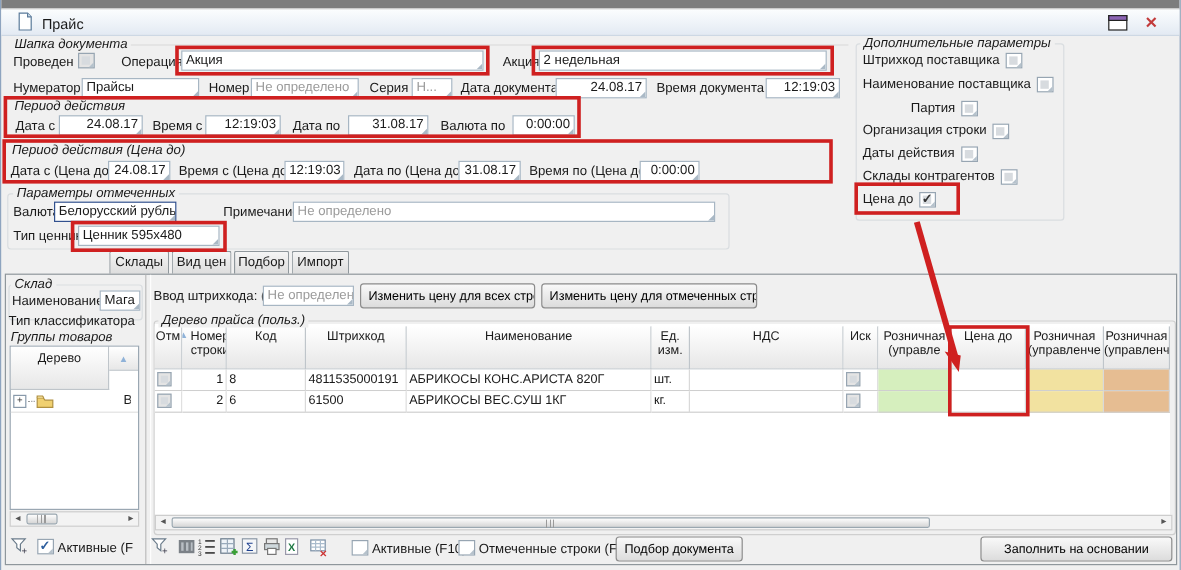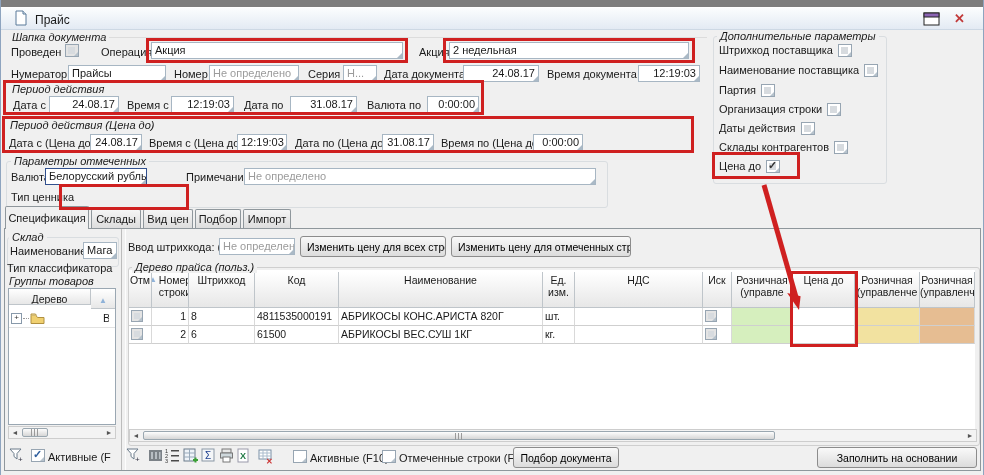--- a/index.html
+++ b/index.html
@@ -117,36 +117,37 @@
   <span class="lbl" style="left:440px;top:137px">Время по (Цена до)</span>
   <div class="fld right" style="left:532px;top:134px;width:50px">0:00:00</div>
 
   <div class="grp" style="left:5px;top:161px;width:600px;height:45px"></div>
   <div class="cap" style="left:10px;top:155px">Параметры отмеченных</div>
   <span class="lbl" style="left:10px;top:171px">Валюта</span>
   <div class="fld focus" style="left:44px;top:168px;width:102px">Белорусский рубль</div>
   <span class="lbl" style="left:185px;top:171px">Примечание</span>
   <div class="fld gray" style="left:243px;top:168px;width:352px">Не определено</div>
   <span class="lbl" style="left:10px;top:191px">Тип ценника</span>
+  <div class="fld" style="left:64px;top:188px;width:118px">Ценник 595x480</div>
 
   <div class="grp" style="left:712px;top:36px;width:172px;height:146px"></div>
   <div class="cap" style="left:716px;top:30px">Дополнительные параметры</div>
   <div class="xrow" style="left:718px;top:42px">
     <span>Штрихкод поставщика</span>
     <span class="cb">
         <span class="cbi"></span>
       </span>
   </div>
   <div class="xrow" style="left:718px;top:62px">
     <span>Наименование поставщика</span>
     <span class="cb">
         <span class="cbi"></span>
       </span>
   </div>
-  <div class="xrow" style="left:718px;top:82px">
+  <div class="xrow" style="left:758px;top:82px">
     <span>Партия</span>
     <span class="cb">
         <span class="cbi"></span>
       </span>
   </div>
   <div class="xrow" style="left:718px;top:101px">
     <span>Организация строки</span>
     <span class="cb">
         <span class="cbi"></span>
       </span>
@@ -164,38 +165,37 @@
       </span>
   </div>
   <div class="xrow" style="left:718px;top:158px">
     <span>Цена до</span>
     <span class="cb checked">
         <span class="cbi"></span>
         <span class="cbm">✓</span>
       </span>
   </div>
 
-  <div class="tab active" style="left:4px;width:84px">Спецификация</div>
   <div class="tab" style="left:90px;width:50px">Склады</div>
   <div class="tab" style="left:142px;width:50px">Вид цен</div>
   <div class="tab" style="left:194px;width:46px">Подбор</div>
   <div class="tab" style="left:242px;width:48px">Импорт</div>
   <div class="tabpage"></div>
   <div class="split"></div>
 
   <div class="cap" style="left:8px;top:231px">Склад</div>
   <div class="grp" style="left:6px;top:237px;width:110px;height:28px"></div>
   <span class="lbl" style="left:9px;top:245px">Наименование</span>
   <div class="fld" style="left:82px;top:242px;width:34px">Мага</div>
   <div class="lbl" style="left:6px;top:262px;width:112px;overflow:hidden">Тип классификатора</div>
   <div class="cap" style="left:5px;top:275px">Группы товаров</div>
 
   <div style="position:absolute;left:7px;top:288px;width:108px;height:137px;background:#fff;border:1px solid #9aa7b2;box-sizing:border-box">
     <div style="display:flex">
-      <div class="th" style="width:82px;height:16px;line-height:17px">Дерево</div>
+      <div class="th" style="width:82px;height:36px;line-height:17px">Дерево</div>
       <div class="th" style="width:24px;height:20px;line-height:17px;border-right:none"><span class="tri">▲</span></div>
     </div>
     <div style="display:flex;align-items:center;height:18px;border-bottom:1px solid #e2e2e2">
       <span style="display:inline-block;width:9px;height:9px;border:1px solid #8899aa;margin-left:2px;line-height:7px;text-align:center;font-size:8px;color:#333">+</span>
       <span style="width:6px;border-top:1px dotted #999;margin:0 1px"></span>
       <span>
           <svg width="15" height="12">
             <path d="M1 3.5 h5 l1.5 2 H14 v6 H1 Z" fill="#f0d070" stroke="#b09040"></path>
             <path d="M1 3.5 V2 h4.5 l1 1.5" fill="#f7e3a0" stroke="#b09040"></path>
           </svg>
@@ -233,22 +233,22 @@
   <div class="cap" style="left:131px;top:261px">Дерево прайса (польз.)</div>
   <div style="position:absolute;left:128px;top:270px;width:846px;height:159px;background:#fff"></div>
 
   <div style="position:absolute;left:128px;top:272px;width:846px;display:grid;grid-template-columns:23px 37px 66px 84px 204px 32px 128px 29px 61px 62px 65px 55px">
 
     <div class="th" style="height:36px">Отм</div>
     <div class="th" style="height:36px;display:flex;gap:2px;justify-content:center">
         <span class="tri">▲</span>
         <span>Номер строки</span>
       </div>
+    <div class="th">Код</div>
     <div class="th">Штрихкод</div>
-    <div class="th">Код</div>
     <div class="th">Наименование</div>
     <div class="th">Ед. изм.</div>
     <div class="th">НДС</div>
     <div class="th">Иск</div>
     <div class="th">Розничная (управле</div>
     <div class="th">Цена до</div>
     <div class="th">Розничная (управленче</div>
     <div class="th">Розничная (управленче</div>
 
     <div class="td"><span class="cb dis" style="width:12px;height:12px;margin-top:2px"><span class="cbi" style="width:6px;height:6px"></span></span></div>

